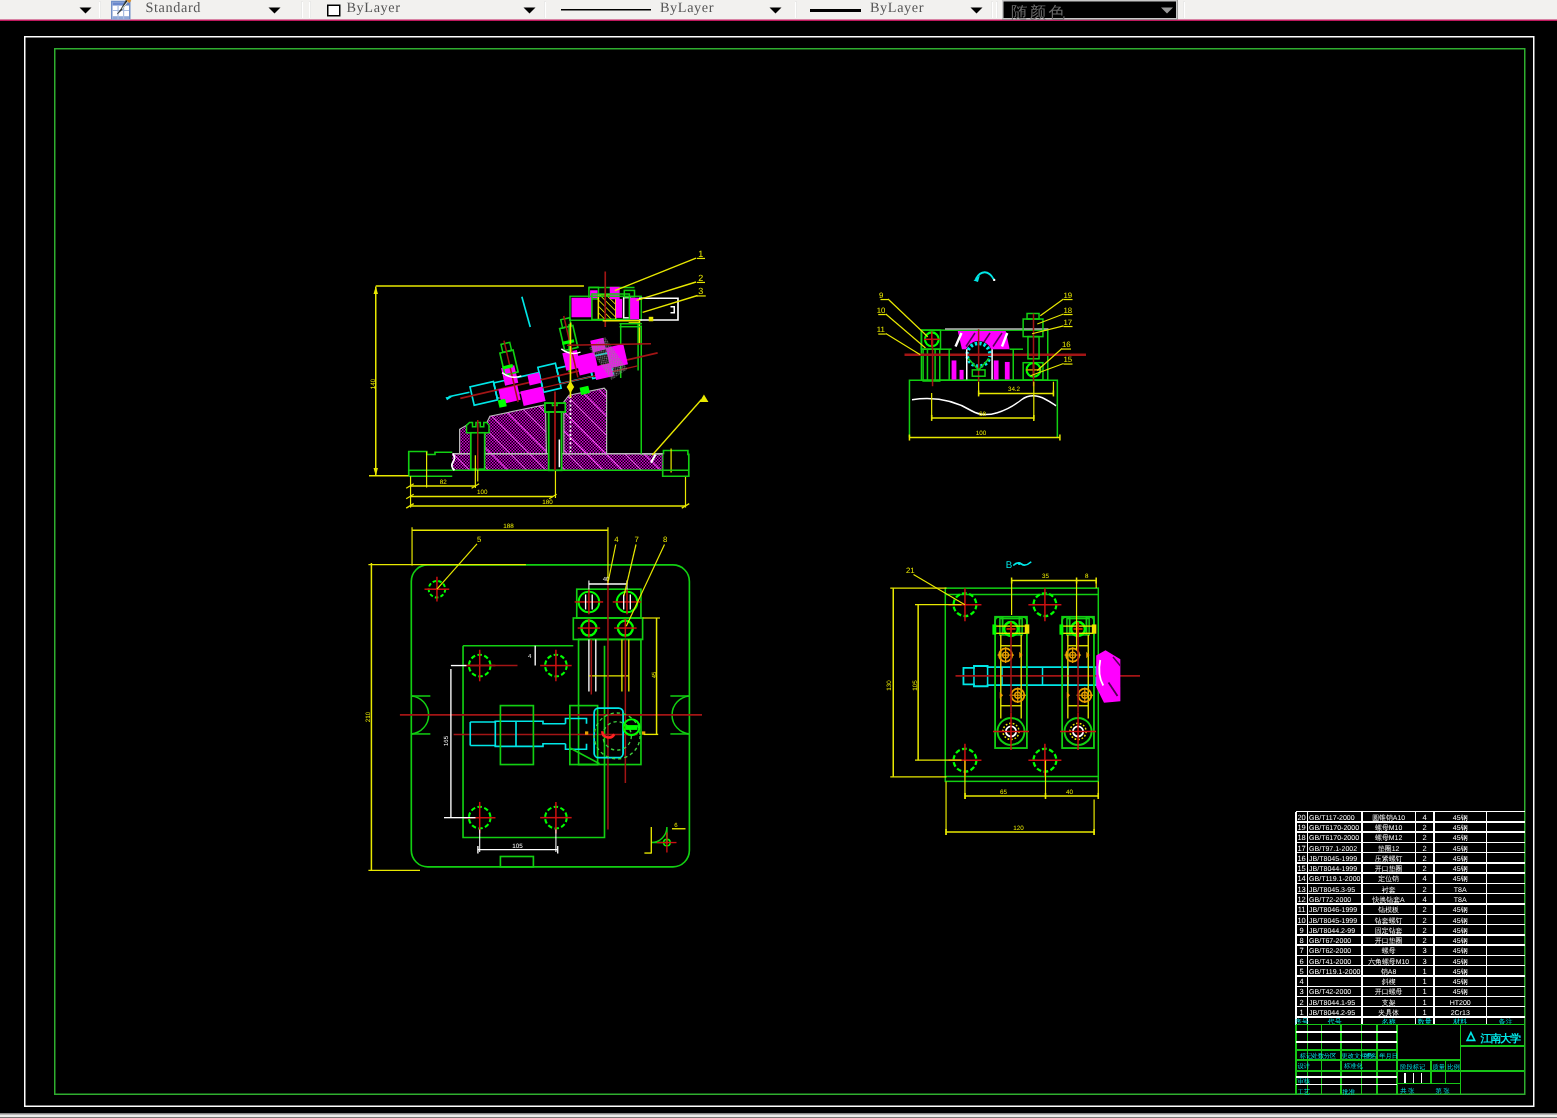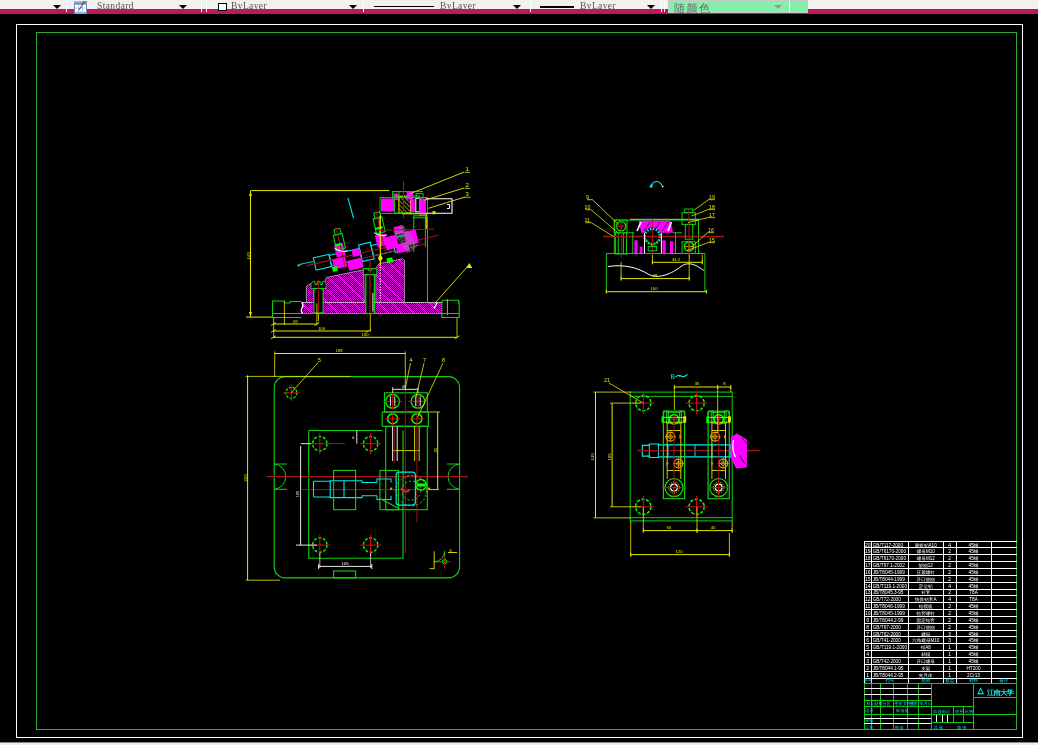--- a/index.html
+++ b/index.html
@@ -1,17 +1,17 @@
 <!DOCTYPE html>
 <html><head>
 <meta charset="utf-8">
 <style>
 html,body{margin:0;padding:0;width:1038px;height:745px;overflow:hidden;background:#000;}
 *{box-sizing:border-box;}
-#toolbar{position:absolute;left:0;top:0;width:1038px;height:14px;background:#f2f1ef;border-bottom:5px solid #be185d;font-family:"Liberation Serif",serif;}
+#toolbar{position:absolute;left:0;top:0;width:1038px;height:14px;background:#f2f1ef;border-bottom:1px solid #be185d;font-family:"Liberation Serif",serif;}
 .sep{position:absolute;top:1px;width:1px;height:11px;background:#b8b8b8;border-right:1px solid #fff;}
 .arr{position:absolute;width:0;height:0;border-left:4px solid transparent;border-right:4px solid transparent;border-top:4px solid #000;}
 .combotext{position:absolute;top:1px;font-size:9.5px;color:#555;letter-spacing:0.4px;white-space:nowrap;}
 #bottomstrip{position:absolute;left:0;top:742px;width:1038px;height:3px;background:#ececea;border-top:1px solid #888;}
 #cv{position:absolute;left:0;top:0;}
 </style>
 </head>
 <body>
 <svg id="cv" width="1038" height="745" viewBox="0 0 1038 745">
 <defs>
@@ -696,19 +696,19 @@
   <div class="sep" style="left:363px;"></div>
   <div style="position:absolute;left:374px;top:6px;width:60px;height:1px;background:#000;"></div>
   <div class="combotext" style="left:440px;">ByLayer</div>
   <div class="arr" style="left:513px;top:5px;"></div>
   <div class="sep" style="left:530px;"></div>
   <div style="position:absolute;left:540px;top:6px;width:34px;height:2px;background:#000;"></div>
   <div class="combotext" style="left:580px;">ByLayer</div>
   <div class="arr" style="left:647px;top:5px;"></div>
   <div class="sep" style="left:661px;"></div>
   <div class="sep" style="left:664px;"></div>
-  <div style="position:absolute;left:668px;top:0px;width:140px;height:13px;background:#86efac;border:1px solid #c8c8c8;padding-left:44px;">
+  <div style="position:absolute;left:668px;top:0px;width:117px;height:13px;background:#000000;border:1px solid #c8c8c8;padding-left:44px;">
      <div style="position:absolute;left:5px;top:0px;font-size:11px;color:#6a6a6a;font-family:'Liberation Sans',sans-serif;letter-spacing:1.5px;">随颜色</div>
      <div class="arr" style="left:105px;top:4px;border-top-color:#999;"></div>
   </div>
   <div class="sep" style="left:789px;"></div>
 </div>
 <div id="bottomstrip"></div>
 
 </body></html>

